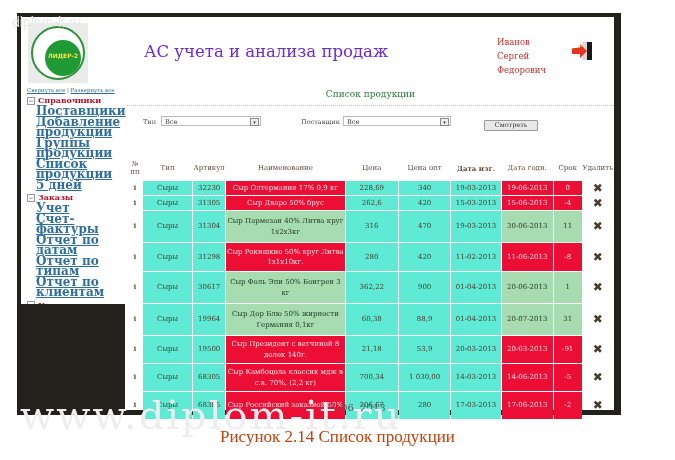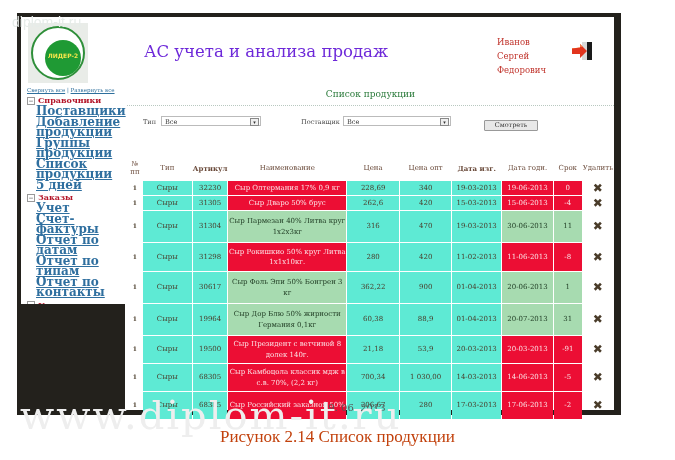--- a/index.html
+++ b/index.html
@@ -97,21 +97,21 @@
 
       <div class="tree-group">
         <div class="tree-head">
           <span class="tree-toggle">−</span>
           <span>Заказы</span>
         </div>
         <a class="tree-item">Учет</a>
         <a class="tree-item">Счет-фактуры</a>
         <a class="tree-item">Отчет по датам</a>
         <a class="tree-item">Отчет по типам</a>
-        <a class="tree-item">Отчет по контакты</a>
+        <a class="tree-item">Отчет по клиентам</a>
       </div>
 
       <div class="tree-group">
         <div class="tree-head">
           <span class="tree-toggle">−</span>
           <span>Клиенты</span>
         </div>
         <a class="tree-item">Добавление</a>
         <a class="tree-item">Список и контакты</a>
         <a class="tree-item">Добавление персон</a>
@@ -136,21 +136,21 @@
           <span class="select-arrow">▾</span>
         </div>
         <div class="btn">Смотреть</div>
       </div>
 
       <table class="grid">
         <thead>
           <tr>
             <th style="width:14px;">№ пп</th>
             <th style="width:50px;">Тип</th>
-            <th style="width:32px;font-weight:bold;">Артикул</th>
+            <th style="width:32px;">Артикул</th>
             <th style="width:120px;">Наименование</th>
             <th style="width:53px;">Цена</th>
             <th style="width:52px;">Цена опт</th>
             <th style="width:50px;font-weight:bold;">Дата изг.</th>
             <th style="width:52px;">Дата годн.</th>
             <th style="width:28px;">Срок</th>
             <th style="width:26px;">Удалить</th>
           </tr>
         </thead>
         <tbody>

